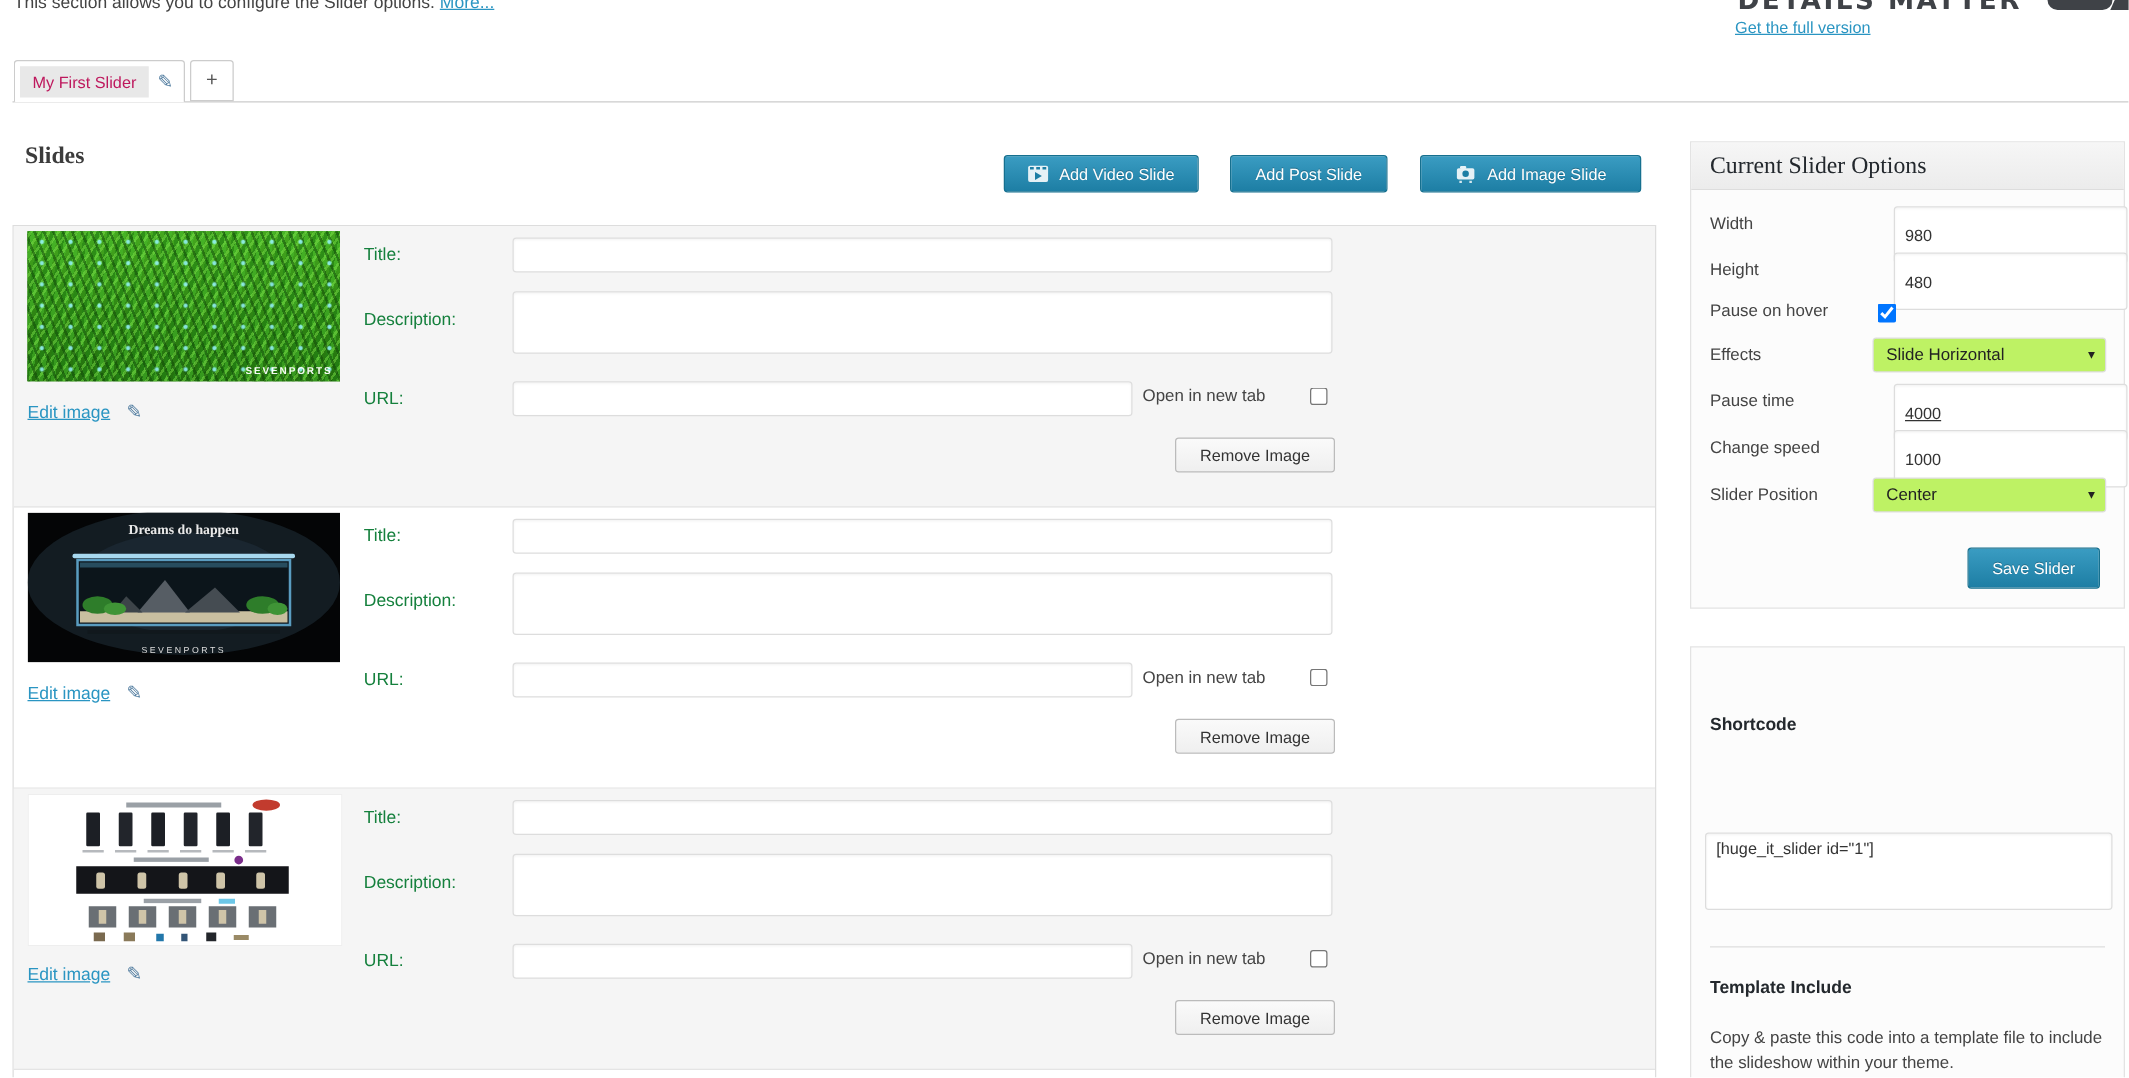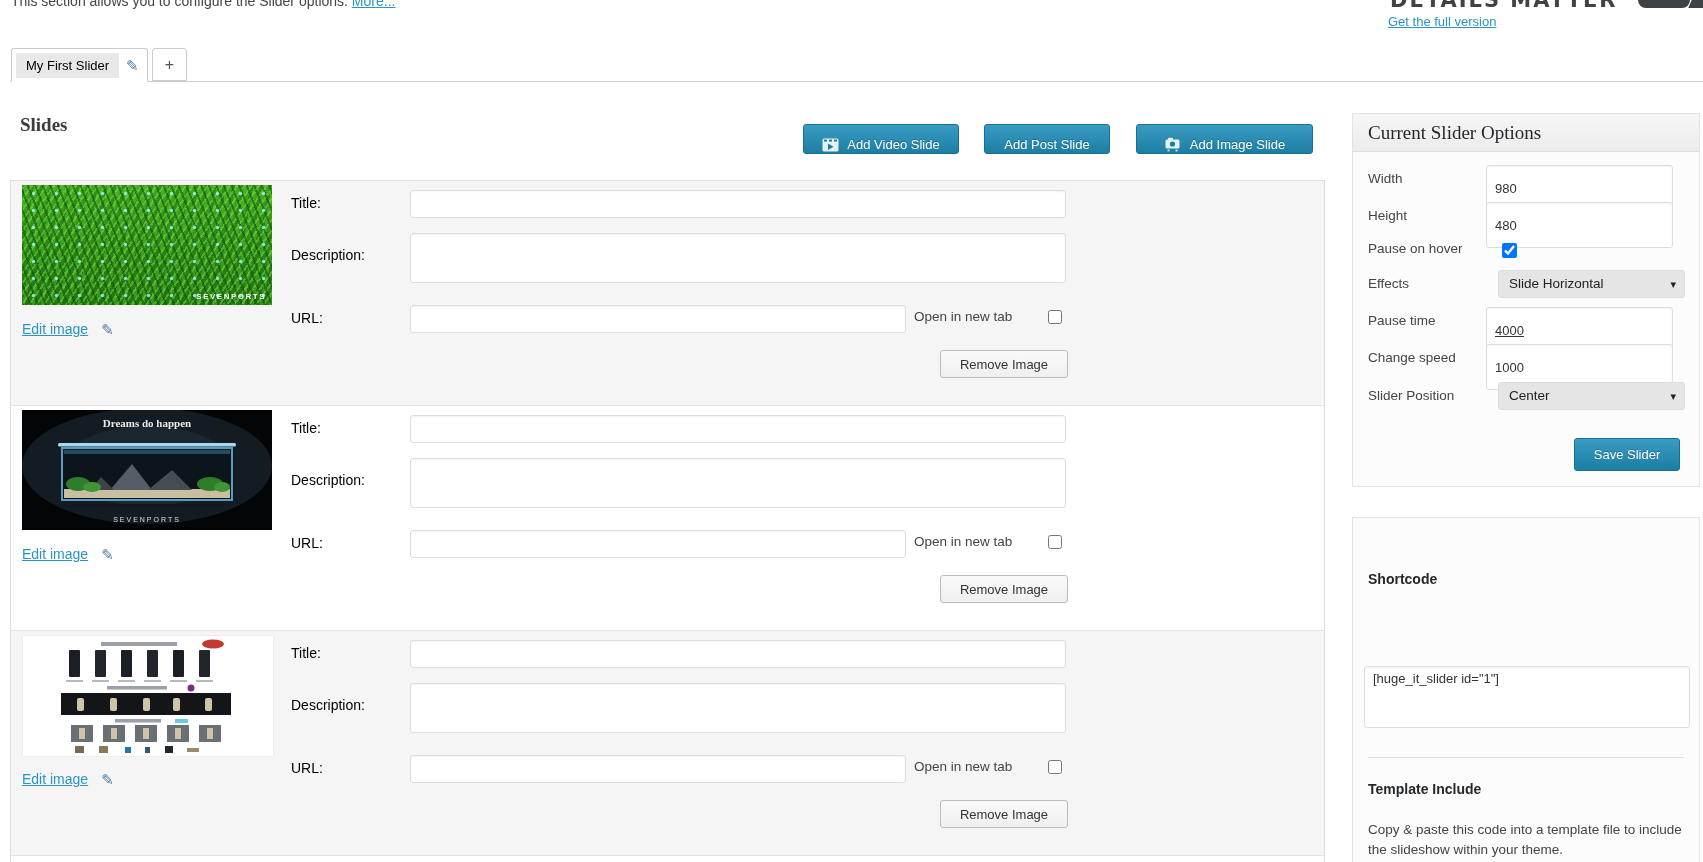--- a/index.html
+++ b/index.html
@@ -14,40 +14,40 @@
   #logo-text{font-size:21px;font-weight:bold;letter-spacing:2px;color:#3f4247;
              font-family:"DejaVu Sans",sans-serif;}
   #logo-pill{left:1638px;top:-8px;width:52px;height:16px;background:#3f4247;border-radius:8px;}
   #logo-slash{left:1692px;top:-9px;width:18px;height:17px;background:#3f4247;transform:skewX(-24deg);}
   #full-version{left:1388px;top:14px;font-size:13px;}
   
   #tabline{left:10px;top:81px;right:0;height:1px;background:#ccc;}
   .tab{position:absolute;top:48px;height:33px;background:#fff;border:1px solid #ccc;
        border-radius:3px 3px 0 0;display:flex;align-items:center;z-index:2;box-sizing:border-box;}
   #tab-slider{left:11px;width:137px;border-bottom:1px solid #fff;height:34px;padding:0 8px 0 4px;}
-  #tab-slider .tab-label{background:#e8e8e8;padding:5px 10px;font-size:13px;color:#000000;}
+  #tab-slider .tab-label{background:#e8e8e8;padding:5px 10px;font-size:13px;color:#be185d;}
   .pencil{color:#527da0;font-size:15px;margin-left:7px;line-height:1;}
   #tab-add{left:152px;width:35px;justify-content:center;font-size:16px;color:#555;}
   
   #slides-heading{left:20px;top:114px;font-family:"Liberation Serif",serif;
                   font-size:19px;font-weight:bold;color:#3c3c3c;}
   .add-btn{position:absolute;top:124px;height:30px;border:1px solid #16708f;border-radius:3px;
            background:linear-gradient(#3a9cc2,#1d7ea4);color:#fff;font-size:13px;
-           display:flex;align-items:flex-end;justify-content:center;gap:8px;cursor:pointer;
+           display:flex;align-items:center;justify-content:center;gap:8px;cursor:pointer;
            box-sizing:border-box;text-shadow:0 -1px 0 rgba(0,0,0,.25);}
   #btn-video{left:803px;width:156px;}
   #btn-post{left:984px;width:126px;}
   #btn-image{left:1136px;width:177px;}
   #slides-box{left:10px;top:180px;width:1315px;height:700px;border:1px solid #ddd;
               background:#fff;box-sizing:border-box;}
   .slide-row{position:relative;height:224px;border-bottom:1px solid #e4e4e4;}
   .slide-row:nth-child(odd){background:#f5f5f5;}
   .thumb{position:absolute;left:11px;top:4px;width:250px;height:120px;overflow:hidden;}
   .edit-line{position:absolute;left:11px;top:140px;font-size:14px;display:flex;align-items:center;gap:6px;}
-  .flabel{position:absolute;font-size:14px;color:#000000;}
+  .flabel{position:absolute;font-size:14px;color:#15803d;}
   .l-title{left:280px;top:14px;} .l-desc{left:280px;top:66px;} .l-url{left:280px;top:129px;}
   .tinput,.tarea,.opt-input{border:1px solid #ddd;border-radius:3px;background:#fff;
         font-family:"Liberation Sans",sans-serif;font-size:13px;color:#333;
         box-shadow:inset 0 1px 2px rgba(0,0,0,.05);box-sizing:border-box;padding:4px 8px;}
   .in-title{position:absolute;left:399px;top:9px;width:656px;height:28px;}
   .in-desc{position:absolute;left:399px;top:52px;width:656px;height:50px;resize:none;}
   .in-url{position:absolute;left:399px;top:124px;width:496px;height:28px;}
   .open-label{position:absolute;left:903px;top:128px;font-size:13.5px;color:#444;}
   .open-check{position:absolute;left:1033px;top:126px;width:14px;height:14px;}
   .remove-btn{position:absolute;left:929px;top:169px;width:128px;height:28px;
@@ -66,22 +66,22 @@
   .wm{position:absolute;right:6px;bottom:4px;color:rgba(255,255,255,.95);
       font-size:8px;font-weight:bold;letter-spacing:1.5px;}
   .thumb svg{display:block;}
   
   .panel{position:absolute;left:1352px;width:348px;background:#fcfcfc;
          border:1px solid #e3e3e3;box-sizing:border-box;}
   .panel-head{height:37px;line-height:37px;padding-left:15px;background:linear-gradient(#f6f6f6,#ececec);
          border-bottom:1px solid #ddd;font-family:"Liberation Serif",serif;font-size:19px;color:#23282d;}
   #options-panel{top:113px;height:374px;}
   .opt-label{position:absolute;left:15px;font-size:13.5px;color:#444;}
-  .opt-input{position:absolute;left:133px;width:187px;height:46px;}
-  .opt-select{position:absolute;left:145px;width:187px;height:28px;line-height:26px;background:#e5e5e5;
+  .opt-input{position:absolute;left:162px;width:187px;height:46px;}
+  .opt-select{position:absolute;left:145px;width:187px;height:28px;line-height:26px;background:#bef264;
         border:1px solid #ddd;border-radius:3px;box-sizing:border-box;padding-left:10px;
         font-size:13.5px;color:#222;cursor:pointer;}
   .opt-select::after{content:"\25BE";position:absolute;right:8px;color:#222;font-size:11px;}
   .opt-check{position:absolute;left:145px;width:15px;height:15px;}
   #save-btn{position:absolute;left:221px;top:324px;width:106px;height:33px;
         background:linear-gradient(#3a9cc2,#1d7ea4);border:1px solid #16708f;border-radius:3px;
         color:#fff;font-size:13px;cursor:pointer;text-shadow:0 -1px 0 rgba(0,0,0,.25);}
   #usage-panel{top:517px;height:400px;}
   .u-sub{position:absolute;left:15px;font-size:14px;font-weight:bold;color:#23282d;}
   .u-text{position:absolute;left:15px;width:320px;font-size:13.5px;color:#444;line-height:1.5;}

